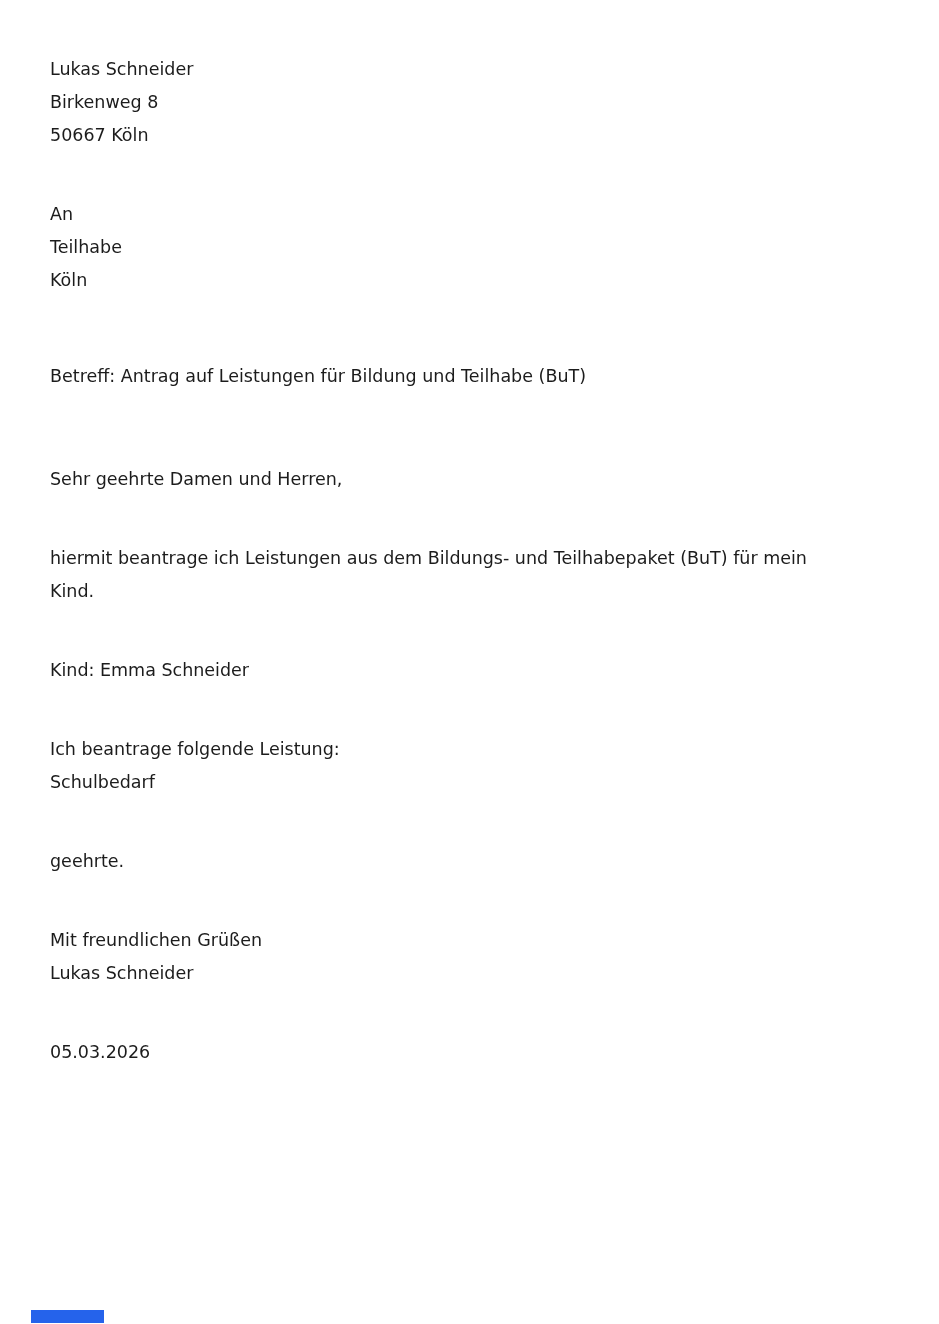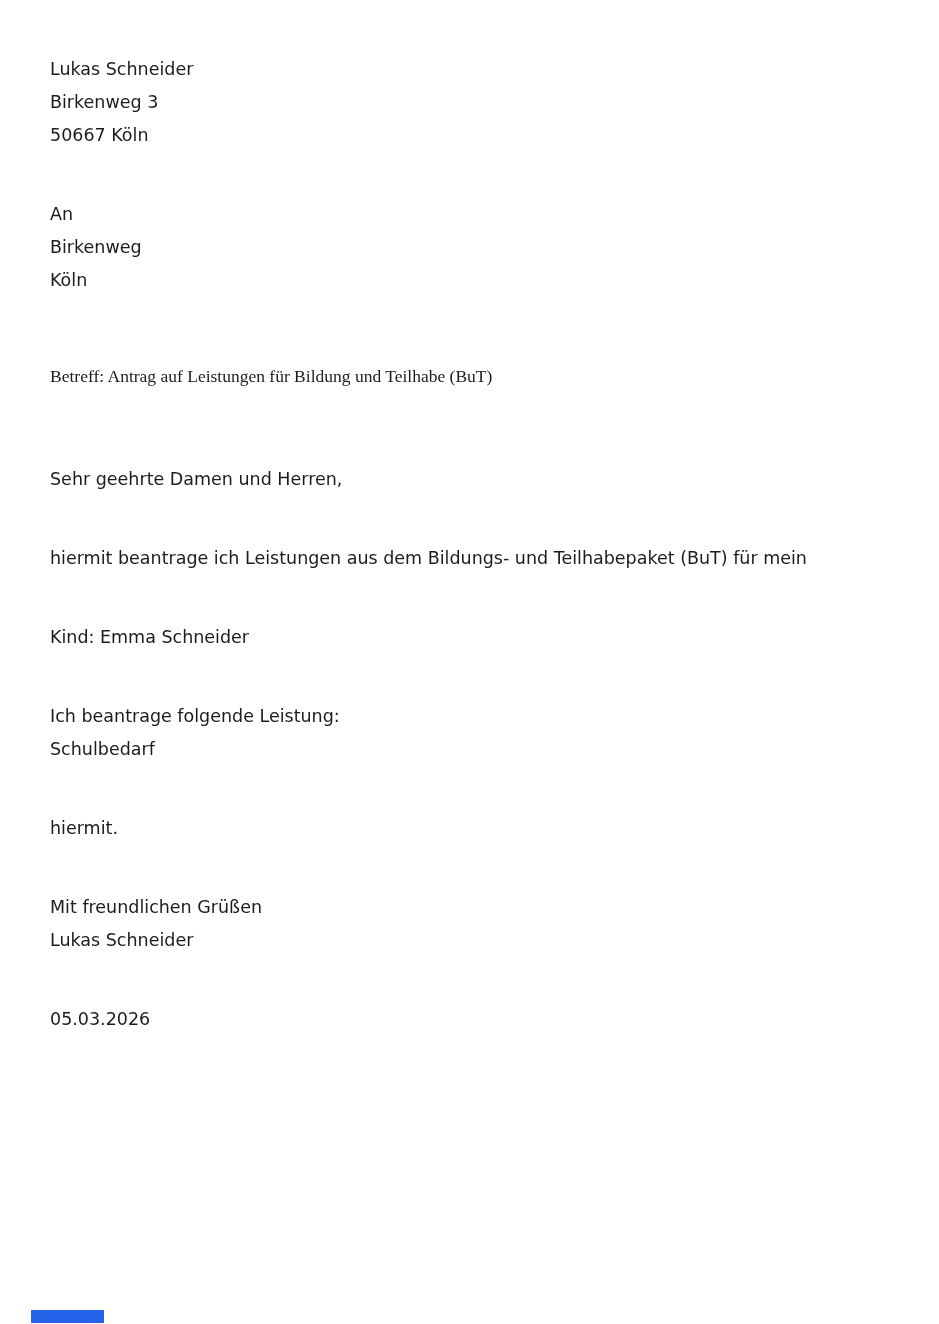--- a/index.html
+++ b/index.html
@@ -18,71 +18,72 @@
     font-size: 17.5px;
     line-height: 33px;
     color: #1c1c1c;
     padding: 53px 50px 0 50px;
   }
   .line {
     white-space: nowrap;
   }
   .block { margin-top: 46px; }
   .block-first { margin-top: 0; }
-  .block-subject { margin-top: 63px; font-family: Liberation Serif, serif; }
+  .block-subject { margin-top: 63px; }
   .block-salutation { margin-top: 70px; }
   .bottom-marker {
     position: absolute;
     left: 31px;
     top: 1310px;
     width: 73px;
     height: 13px;
     background: #2563eb;
   }
 </style>
 </head>
 <body>
 
 <div class="page">
 
   <div class="block block-first">
     <div class="line">Lukas Schneider</div>
-    <div class="line">Birkenweg 3</div>
+    <div class="line">Birkenweg 8</div>
     <div class="line">50667 Köln</div>
   </div>
 
   <div class="block">
     <div class="line">An</div>
-    <div class="line">Birkenweg</div>
+    <div class="line">Teilhabe</div>
     <div class="line">Köln</div>
   </div>
 
   <div class="block block-subject">
     <div class="line">Betreff: Antrag auf Leistungen für Bildung und Teilhabe (BuT)</div>
   </div>
 
   <div class="block block-salutation">
     <div class="line">Sehr geehrte Damen und Herren,</div>
   </div>
 
   <div class="block">
     <div class="line">hiermit beantrage ich Leistungen aus dem Bildungs- und Teilhabepaket (BuT) für mein</div>
+    <div class="line">Kind.</div>
   </div>
 
   <div class="block">
     <div class="line">Kind: Emma Schneider</div>
   </div>
 
   <div class="block">
     <div class="line">Ich beantrage folgende Leistung:</div>
     <div class="line">Schulbedarf</div>
   </div>
 
   <div class="block">
-    <div class="line">hiermit.</div>
+    <div class="line">geehrte.</div>
   </div>
 
   <div class="block">
     <div class="line">Mit freundlichen Grüßen</div>
     <div class="line">Lukas Schneider</div>
   </div>
 
   <div class="block">
     <div class="line">05.03.2026</div>
   </div>

